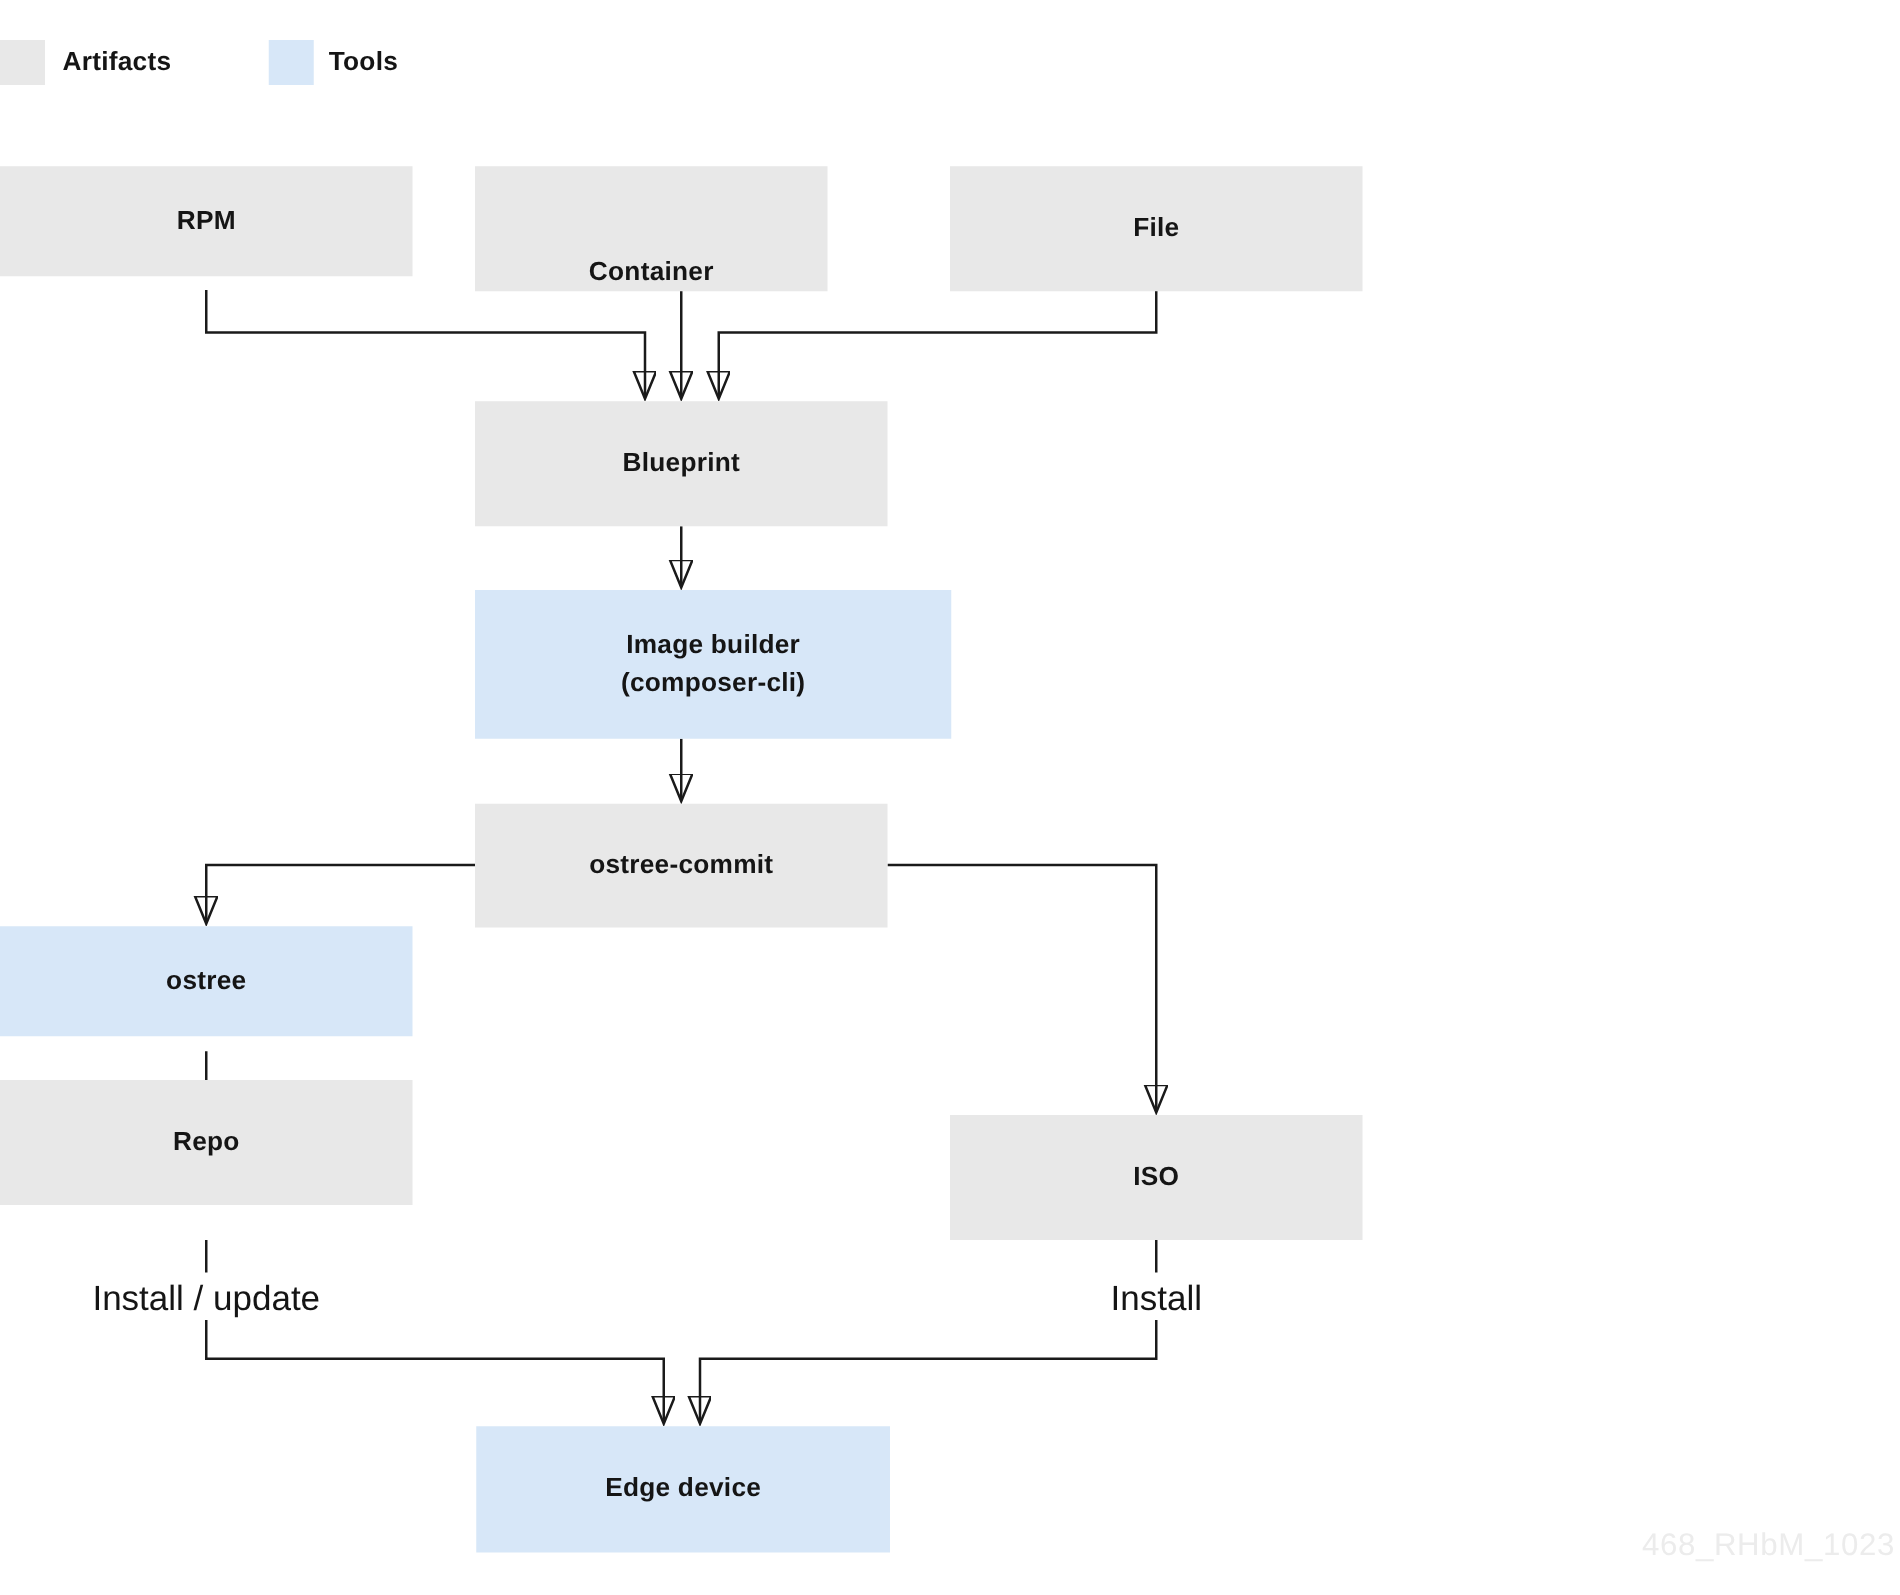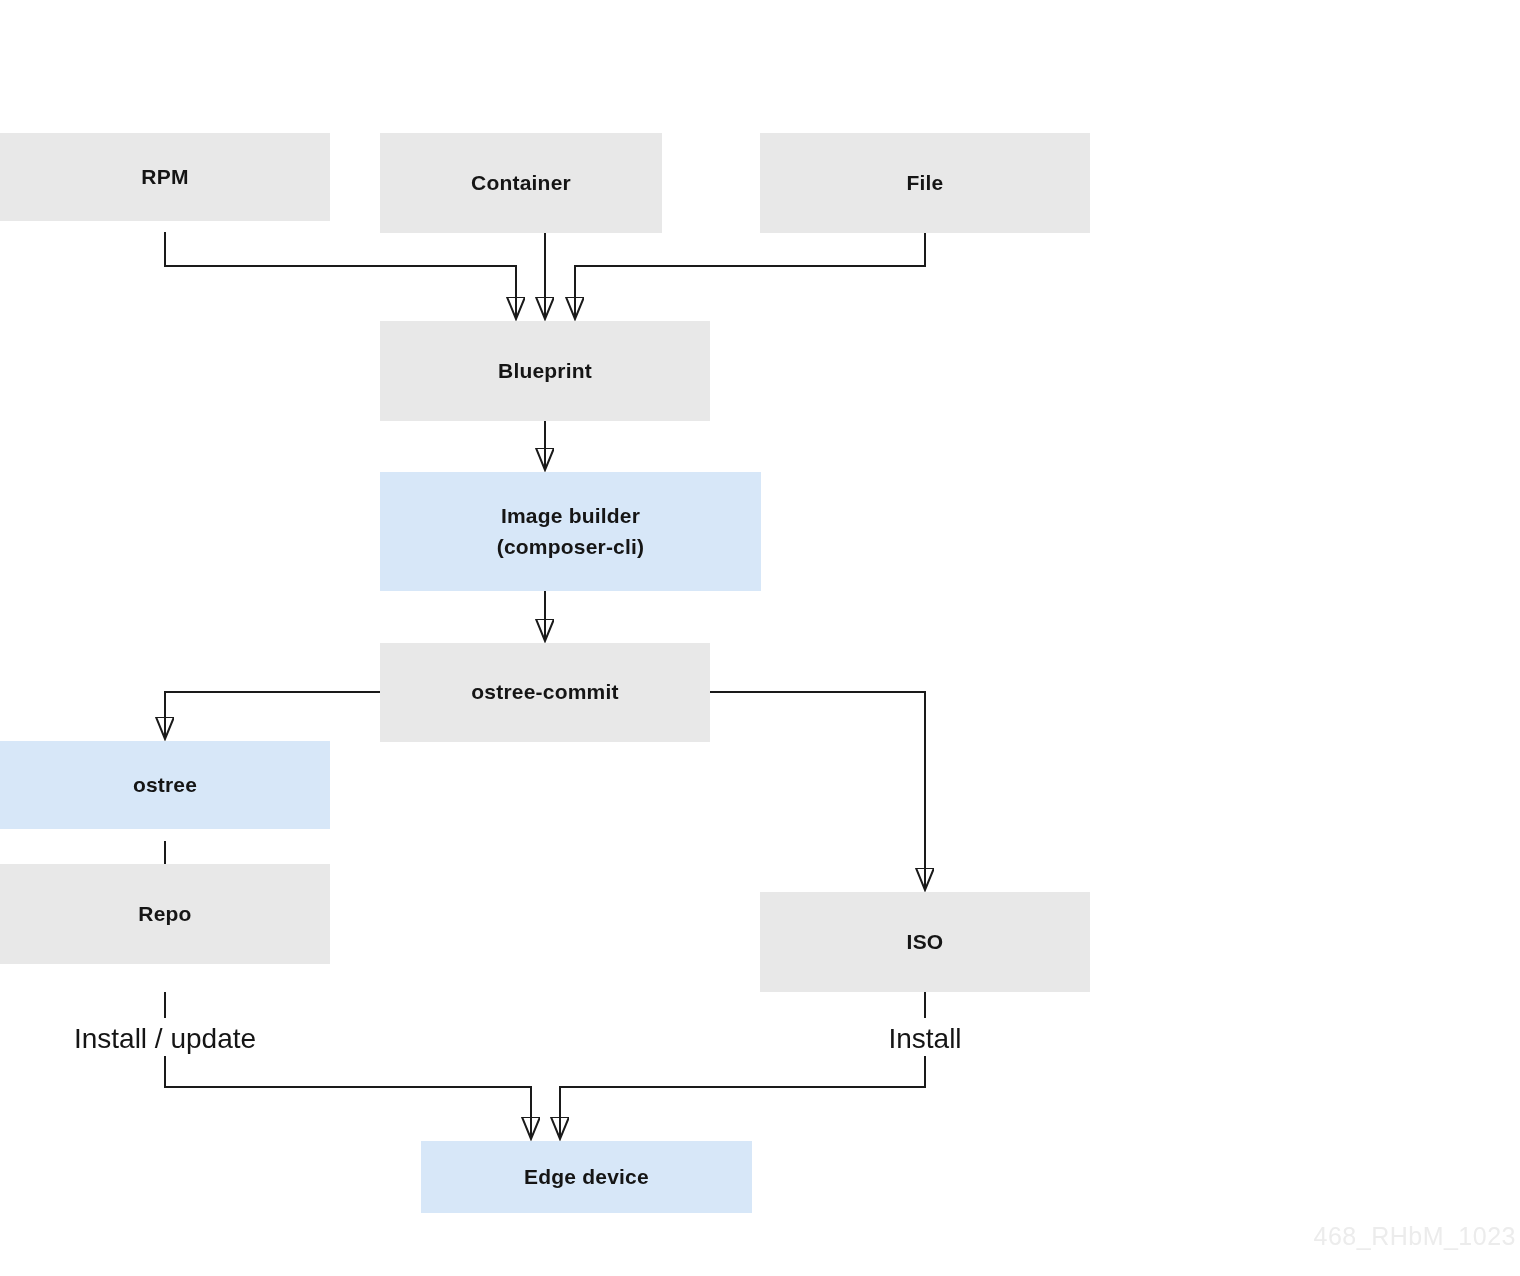--- a/index.html
+++ b/index.html
@@ -46,29 +46,29 @@
     align-items: center; justify-content: center;
     text-align: center;
     font-size: 21px; font-weight: 700; letter-spacing: 0.2px;
     line-height: 1.45;
   }
   .node.artifact { background: var(--artifact); }
   .node.tool { background: var(--tool); }
   .node .sublabel { font-weight: 700; }
 
   #node-rpm           { left: 0;     top: 133px;  width: 330px; height: 88px; }
-  #node-container     { left: 380px; top: 133px;  width: 282px; height: 100px; }
+  #node-container     { left: 380px; top: 133px;  width: 282px; height: 100px; justify-content: flex-end; }
   #node-file          { left: 760px; top: 133px;  width: 330px; height: 100px; }
   #node-blueprint     { left: 380px; top: 321px;  width: 330px; height: 100px; }
   #node-image-builder { left: 380px; top: 472px;  width: 381px; height: 119px; }
   #node-ostree-commit { left: 380px; top: 643px;  width: 330px; height: 99px;  }
   #node-ostree        { left: 0;     top: 741px;  width: 330px; height: 88px; }
   #node-repo          { left: 0;     top: 864px;  width: 330px; height: 100px; }
   #node-iso           { left: 760px; top: 892px;  width: 330px; height: 100px; }
-  #node-edge-device   { left: 381px; top: 1141px; width: 331px; height: 72px; margin-left: 40px; }
+  #node-edge-device   { left: 381px; top: 1141px; width: 331px; height: 101px; }
 
   
   .edge-label {
     position: absolute;
     transform: translate(-50%, -50%);
     font-size: 28px; font-weight: 400;
     white-space: nowrap;
     background: #ffffff;
   }
   #edge-label-repo { left: 165px; top: 1039px; }
@@ -101,20 +101,26 @@
     <path d="M545,591 V639" marker-end="url(#arrow)"></path>
     <path d="M380,692 H165 V737" marker-end="url(#arrow)"></path>
     <path d="M710,692 H925 V888" marker-end="url(#arrow)"></path>
     <path d="M165,841 V888" marker-end="url(#arrow)"></path>
     <path d="M165,992 V1018"></path>
     <path d="M165,1056 V1087 H531 V1137" marker-end="url(#arrow)"></path>
     <path d="M925,992 V1018"></path>
     <path d="M925,1056 V1087 H560 V1137" marker-end="url(#arrow)"></path>
   </svg>
 
+  <div class="legend">
+    <div class="legend-swatch" id="legend-swatch-artifacts"></div>
+    <div class="legend-label" id="legend-label-artifacts">Artifacts</div>
+    <div class="legend-swatch" id="legend-swatch-tools"></div>
+    <div class="legend-label" id="legend-label-tools">Tools</div>
+  </div>
 
   <div class="node artifact" id="node-rpm">
     <span>RPM</span>
   </div>
   <div class="node artifact" id="node-container">
     <span>Container</span>
   </div>
   <div class="node artifact" id="node-file">
     <span>File</span>
   </div>

